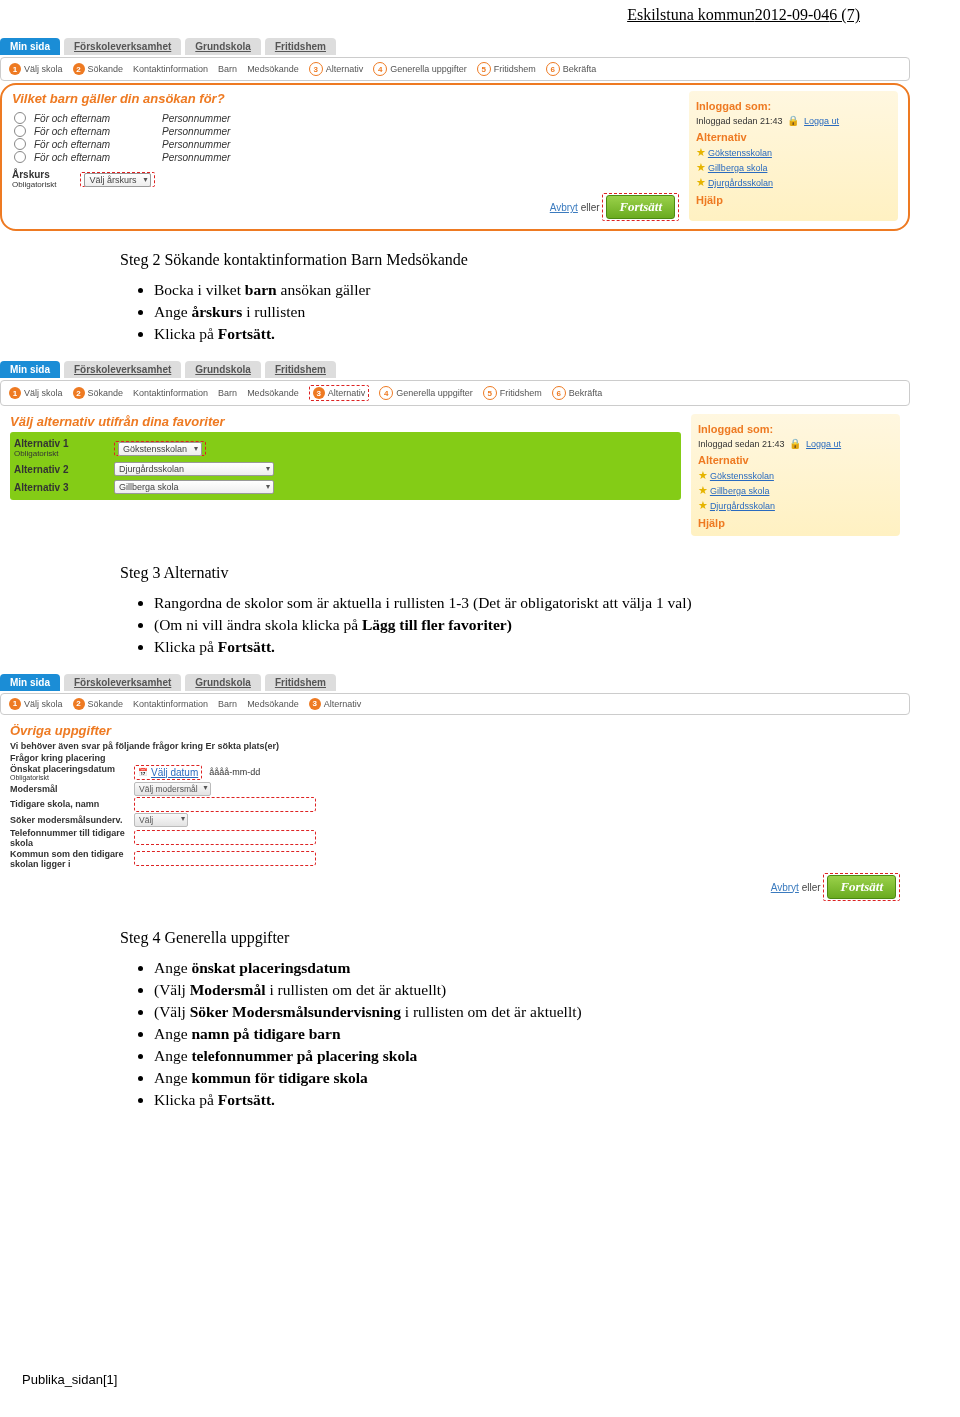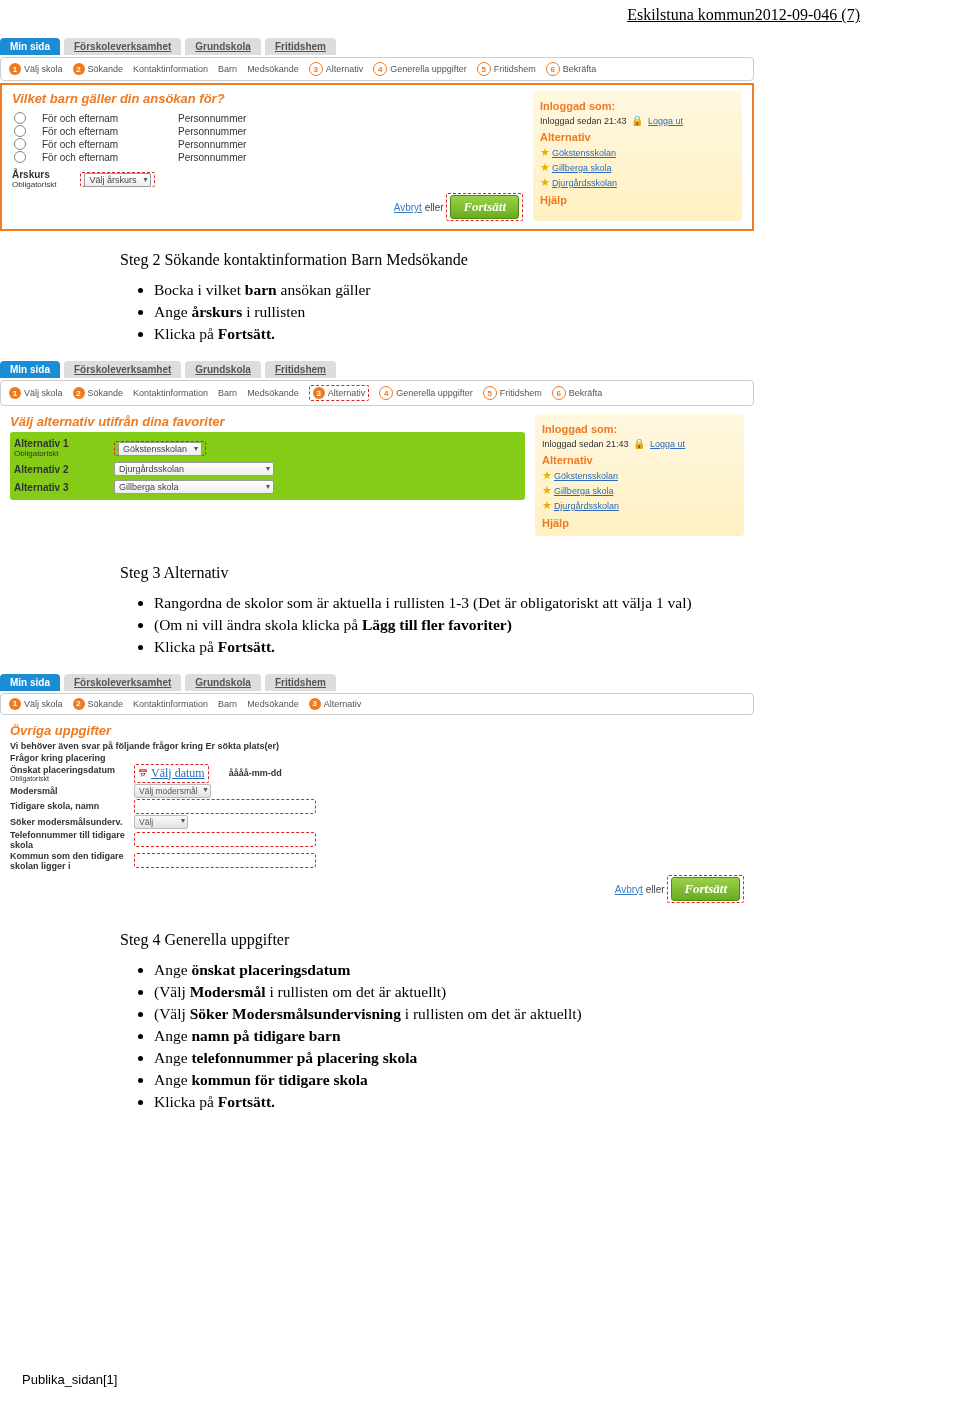--- a/index.html
+++ b/index.html
@@ -42,21 +42,21 @@
     margin: 4px 0;
     font-size: 15.5px;
   }
   
   .shot {
     font-family: Verdana, Arial, sans-serif;
     font-size: 10px;
     color: #333;
     margin-bottom: 20px;
     margin-left: -40px;
-    width: 754px;
+    width: 910px;
   }
   .tabs { display: flex; gap: 4px; }
   .tab {
     padding: 3px 10px;
     border-radius: 4px 4px 0 0;
     background: #ddd;
     font-weight: bold;
     font-size: 10px;
     color: #555;
     text-decoration: underline;
@@ -76,40 +76,40 @@
   .wizard .step { display: flex; align-items: center; gap: 3px; }
   .wizard .circ {
     width: 12px; height: 12px; border-radius: 50%;
     background: #ee7a22; color: #fff; font-size: 8px;
     display: flex; align-items: center; justify-content: center;
     font-weight: bold;
   }
   .wizard .circ.off { background: #fff; border: 1px solid #ee7a22; color: #ee7a22; }
   .orange-box {
     border: 2px solid #ee7a22;
-    border-radius: 0;
+    border-radius: 16px;
     margin-top: 2px;
     padding: 6px 10px 8px 10px;
     display: flex;
     gap: 10px;
   }
   .orange-box .main { flex: 1; }
   .orange-head {
     font-style: italic;
     font-weight: bold;
     color: #ee7a22;
     font-size: 13px;
     margin-bottom: 3px;
   }
   .orange-body {
     background: #fff;
     border-radius: 3px;
     padding: 2px;
   }
-  .kid-row { display: flex; align-items: center; gap: 16px; font-size: 10px; margin: 1px 0; }
+  .kid-row { display: flex; align-items: center; gap: 8px; font-size: 10px; margin: 1px 0; font-style: italic; }
   .kid-row .radio { width: 10px; height: 10px; border: 1px solid #888; border-radius: 50%; }
   .dashed { border: 1.5px dashed #d22; border-radius: 2px; padding: 1px 3px; display: inline-block; }
   .select {
     border: 1px solid #999;
     background: linear-gradient(#fff,#eee);
     padding: 1px 14px 1px 4px;
     border-radius: 2px;
     position: relative;
     font-size: 9px;
     color: #444;
@@ -402,23 +402,23 @@
     <div class="orange-box" style="border-width:0;">
       <div class="main">
         <div class="orange-head">Övriga uppgifter</div>
         <div style="font-weight:bold;font-size:9px;">Vi behöver även svar på följande frågor kring Er sökta plats(er)</div>
         <div class="multi" style="margin-top:2px;">
           <div style="font-weight:bold;font-size:9px;">Frågor kring placering</div>
           <div class="orow">
               <div class="label-col"><span>Önskat placeringsdatum</span><div style="font-size:7px;font-weight:normal">Obligatoriskt</div></div>
               <span class="dashed" style="display:inline-flex;align-items:center;gap:3px;">
                 <span style="color:#2a6bbf;font-size:8px;">📅</span>
-                <span style="color:#2a6bbf;text-decoration:underline;font-size:12px;font-family:Liberation Serif, serif;">Välj datum</span>
+                <span style="color:#2a6bbf;text-decoration:underline;font-size:10px;">Välj datum</span>
               </span> 
-              <span style="font-size:9px;margin-left:16px;font-weight:bold;">åååå-mm-dd</span>
+              <span style="font-size:9px;margin-left:3px;">åååå-mm-dd</span>
             </div>
           <div class="orow">
               <div class="label-col">Modersmål</div>
               <span class="gray-select">Välj modersmål</span>
             </div>
           <div class="orow">
               <div class="label-col">Tidigare skola, namn</div>
               <span class="dashed-wide"></span>
             </div>
           <div class="orow">

